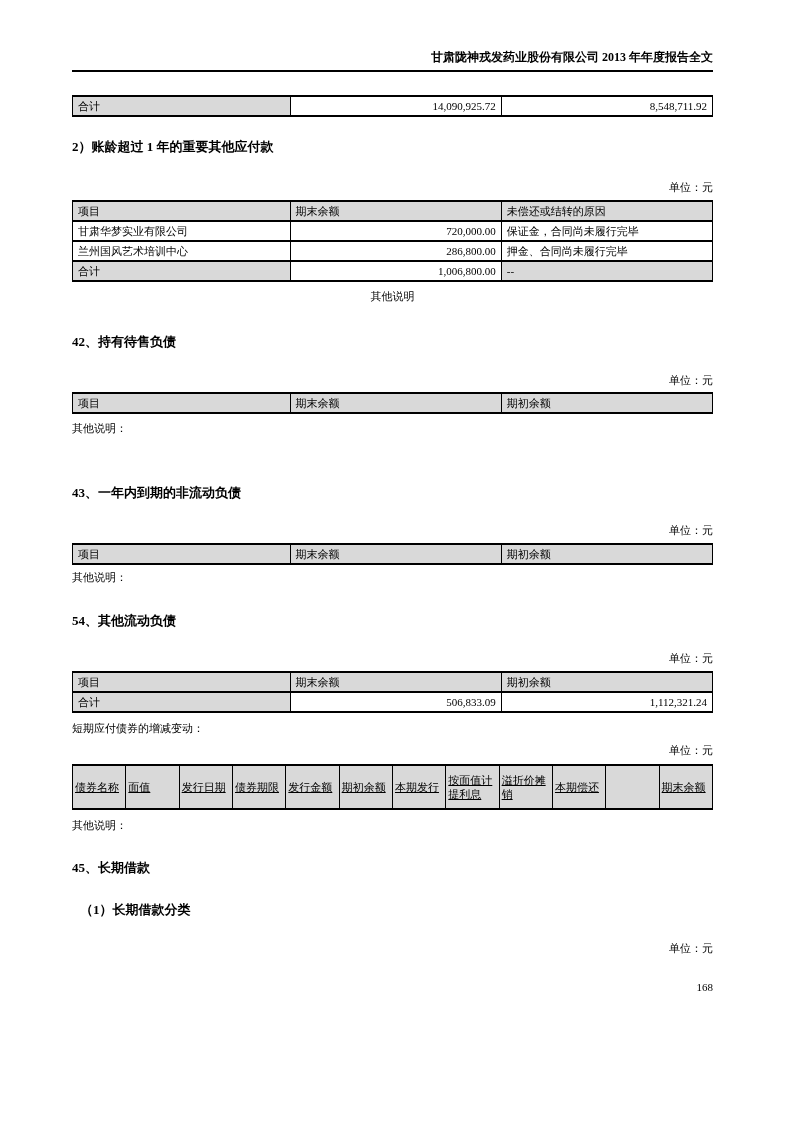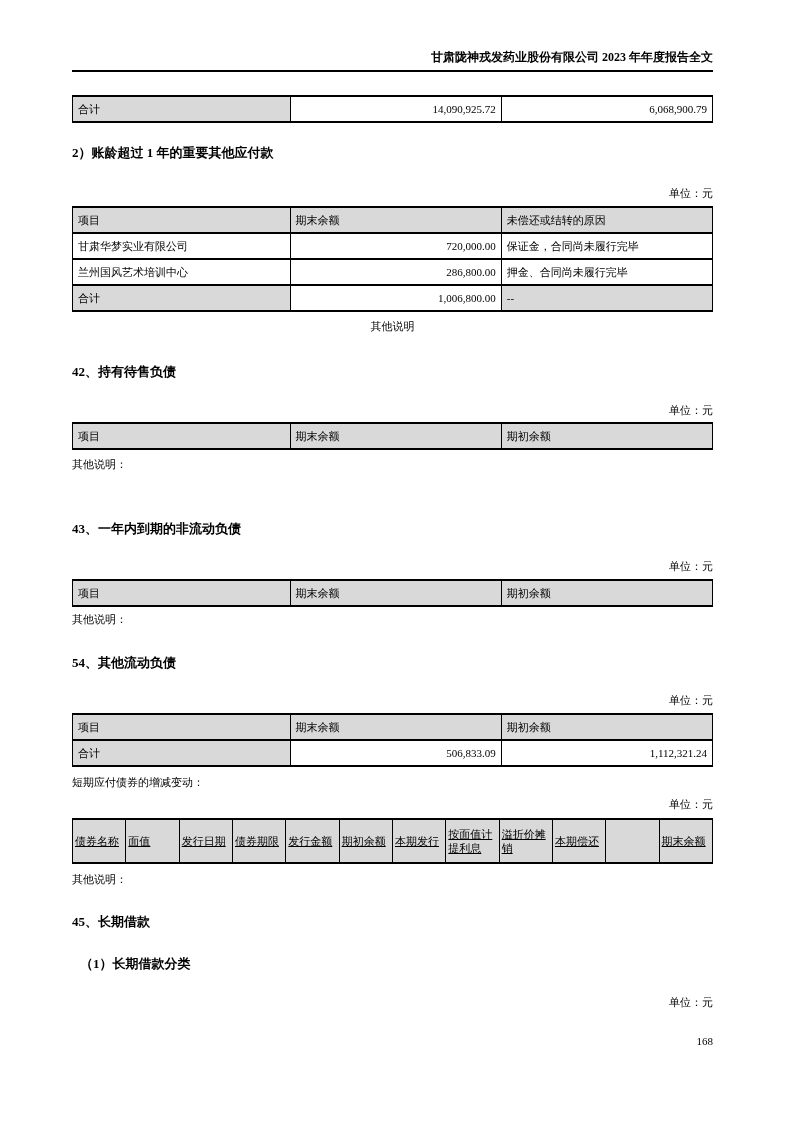--- a/index.html
+++ b/index.html
@@ -19,46 +19,46 @@
   .sub-title { font-size: 13px; font-weight: bold; margin: 0 0 0 8px; line-height: 17px; }
   .unit { font-size: 11px; text-align: right; line-height: 14px; }
   .note, .caption { font-size: 11px; text-align: left; line-height: 14px; }
   table.tbl {
     width: 100%; border-collapse: collapse; table-layout: fixed;
     font-size: 11px;
   }
   table.tbl td {
     border: 1px solid #000;
     border-top-width: 2px; border-bottom-width: 2px;
-    height: 26px; padding: 1px 5px; vertical-align: middle;
+    height: 20px; padding: 1px 5px; vertical-align: middle;
     line-height: 14px; overflow: hidden;
   }
   table.bond td { padding: 2px 2px; height: 44px; }
   .g { background: #d9d9d9; }
   .c { text-align: left; }
   .r { text-align: right; }
   .l { text-align: left; }
   .w34 { width: 34%; } .w33 { width: 33%; }
   .pg-num { text-align: right; font-size: 11px; line-height: 14px; margin-top: 25px; }
 </style>
 </head>
 <body>
 
 <div class="page">
 
   <div class="pg-header">
-    <span>甘肃陇神戎发药业股份有限公司 2023 年年度报告全文</span>
+    <span>甘肃陇神戎发药业股份有限公司 2013 年年度报告全文</span>
   </div>
 
   <table class="tbl" style="margin-top:23px;">
     <tbody>
         <tr>
       <td class="g l w34">合计</td>
       <td class="r w33">14,090,925.72</td>
-      <td class="r w33">6,068,900.79</td>
+      <td class="r w33">8,548,711.92</td>
     </tr>
   </tbody>
     </table>
 
   <h2 class="sec-title" style="margin-top:21px;">2）账龄超过 1 年的重要其他应付款</h2>
   <div class="unit" style="margin-top:25px;">单位：元</div>
   <table class="tbl" style="margin-top:6px;">
     <tbody>
         <tr>
       <td class="g c w34">项目</td>

